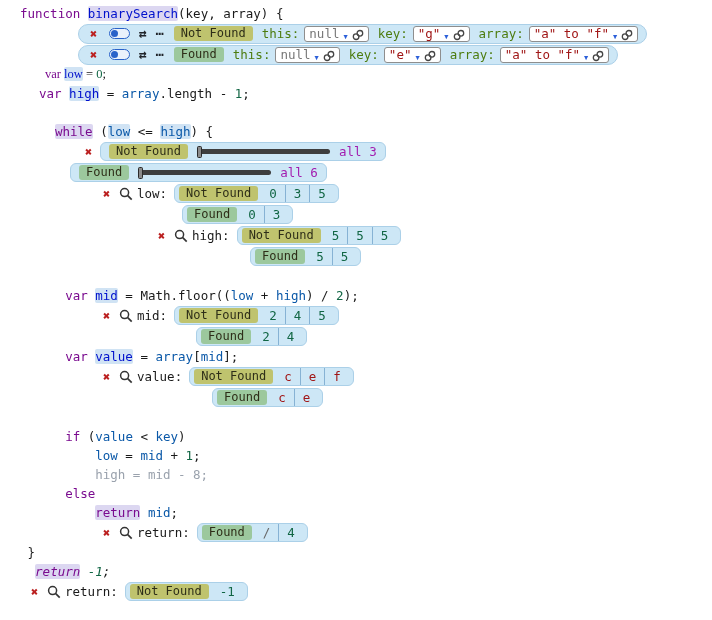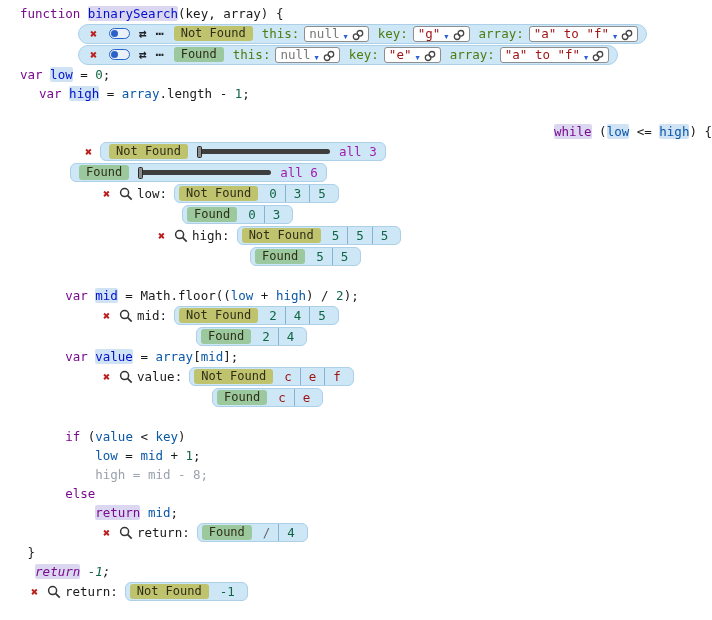--- a/index.html
+++ b/index.html
@@ -145,24 +145,24 @@
           <span class="caret">▼</span>
           <span class="icn link">
             <svg width="12" height="12" viewBox="0 0 12 12">
               <circle cx="4.1" cy="7.7" r="2.8" fill="none" stroke="#444" stroke-width="1.3"></circle>
               <circle cx="7.9" cy="4.3" r="2.8" fill="none" stroke="#444" stroke-width="1.3"></circle>
             </svg>
           </span>
         </span>
       </div>
     </div>
-    <div class="code-line" style="padding-left: 20px;"><span class="tok tok-kw">var</span><span class="tok tok-plain"> </span><span class="tok tok-def hl-var">low</span><span class="tok tok-plain"> = </span><span class="tok tok-num">0</span><span class="tok tok-plain">;</span></div>
+    <div class="code-line" style="padding-left: 45px; font-family: Liberation Serif, serif;"><span class="tok tok-kw">var</span><span class="tok tok-plain"> </span><span class="tok tok-def hl-var">low</span><span class="tok tok-plain"> = </span><span class="tok tok-num">0</span><span class="tok tok-plain">;</span></div>
     <div class="code-line" style="padding-left: 39px;"><span class="tok tok-kw">var</span><span class="tok tok-plain"> </span><span class="tok tok-def hl-var">high</span><span class="tok tok-plain"> = </span><span class="tok tok-var">array</span><span class="tok tok-plain">.length - </span><span class="tok tok-num">1</span><span class="tok tok-plain">;</span></div>
     <div class="code-line">&nbsp;</div>
-    <div class="code-line" style="padding-left: 27px; text-align: right;"><span class="tok tok-kw hl-kw">while</span><span class="tok tok-plain"> (</span><span class="tok tok-var hl-var">low</span><span class="tok tok-plain"> &lt;= </span><span class="tok tok-var hl-var">high</span><span class="tok tok-plain">) {</span></div>
+    <div class="code-line" style="padding-left: 55px;"><span class="tok tok-kw hl-kw">while</span><span class="tok tok-plain"> (</span><span class="tok tok-var hl-var">low</span><span class="tok tok-plain"> &lt;= </span><span class="tok tok-var hl-var">high</span><span class="tok tok-plain">) {</span></div>
     <div class="probe-row" style="margin-left: 82px;">
       <span class="icn close-x">✖</span>
       <div class="pbox iter-box">
         <span class="badge b-notfound">Not Found</span>
         <span class="slider" style="width: 133px;">
           <span class="shandle"></span>
         </span>
         <span class="iterlabel">all 3</span>
       </div>
     </div>

